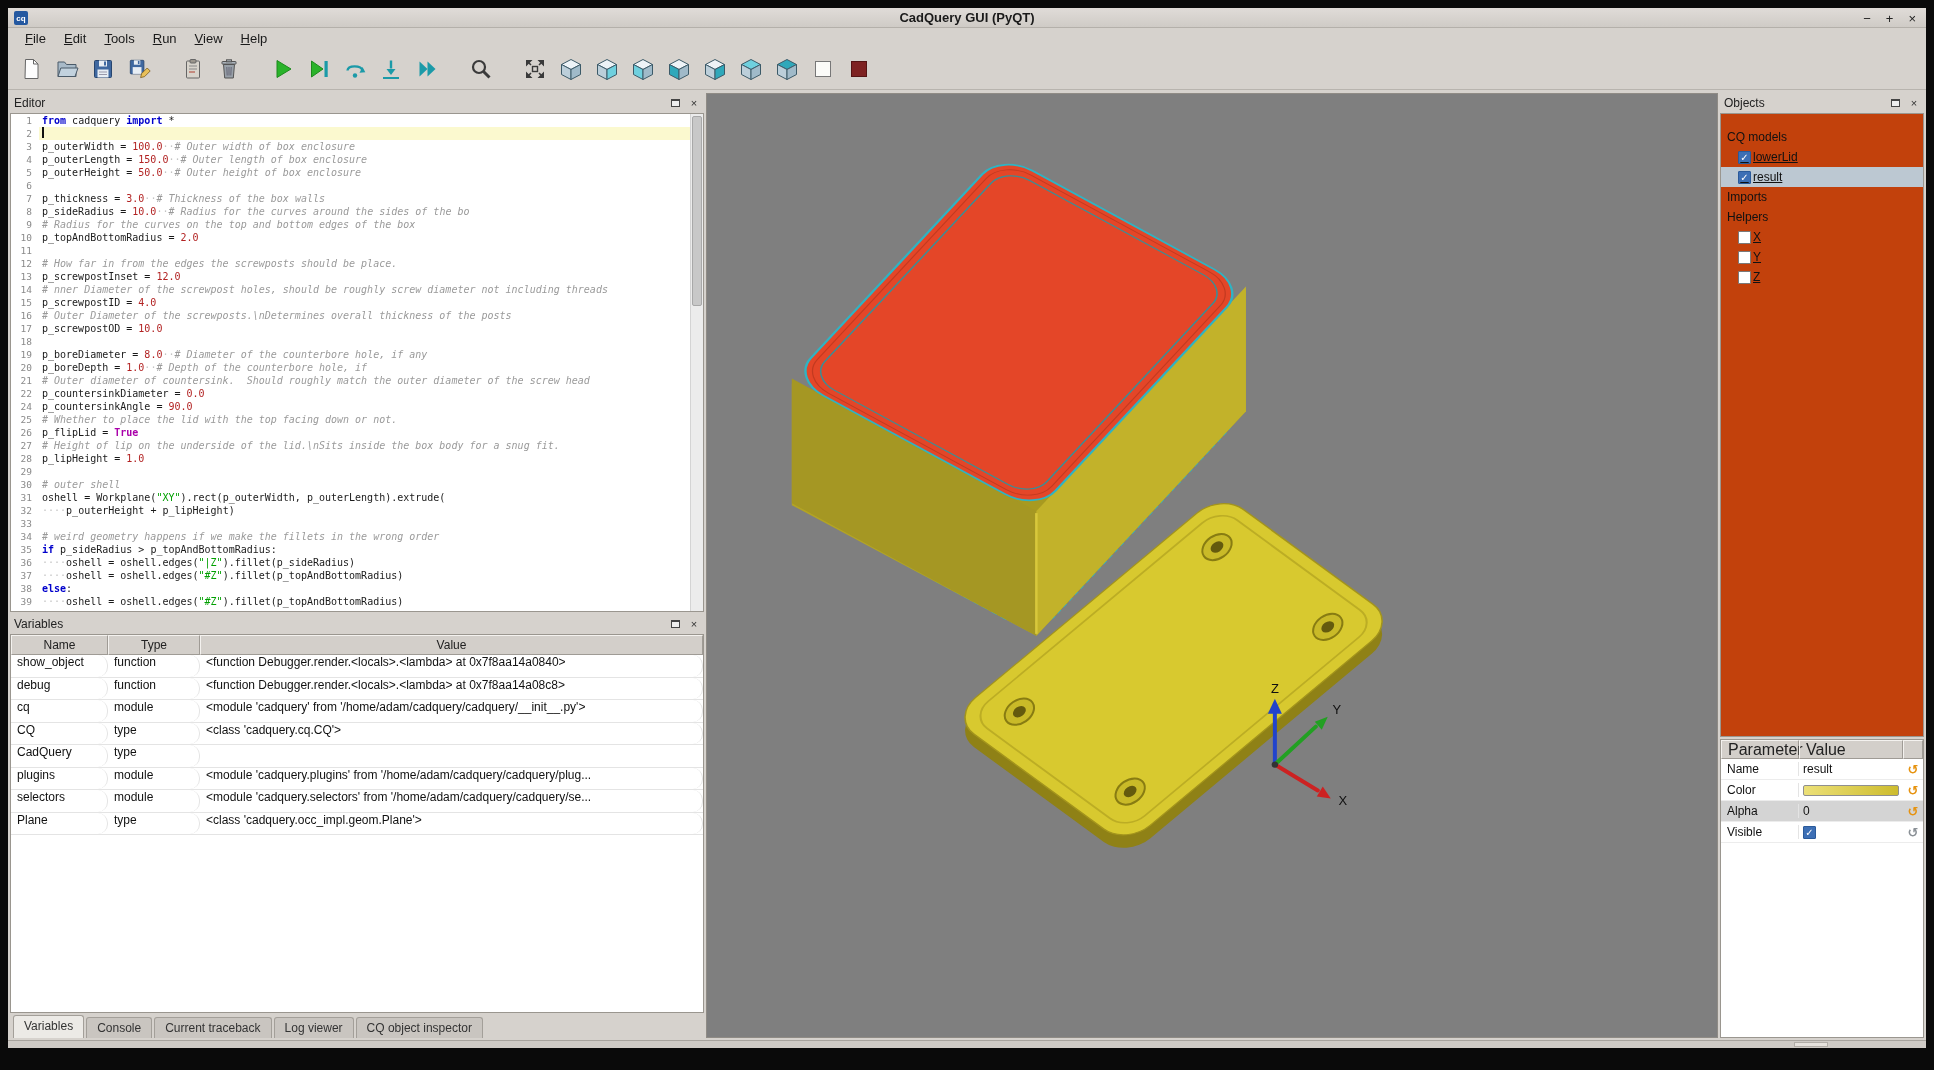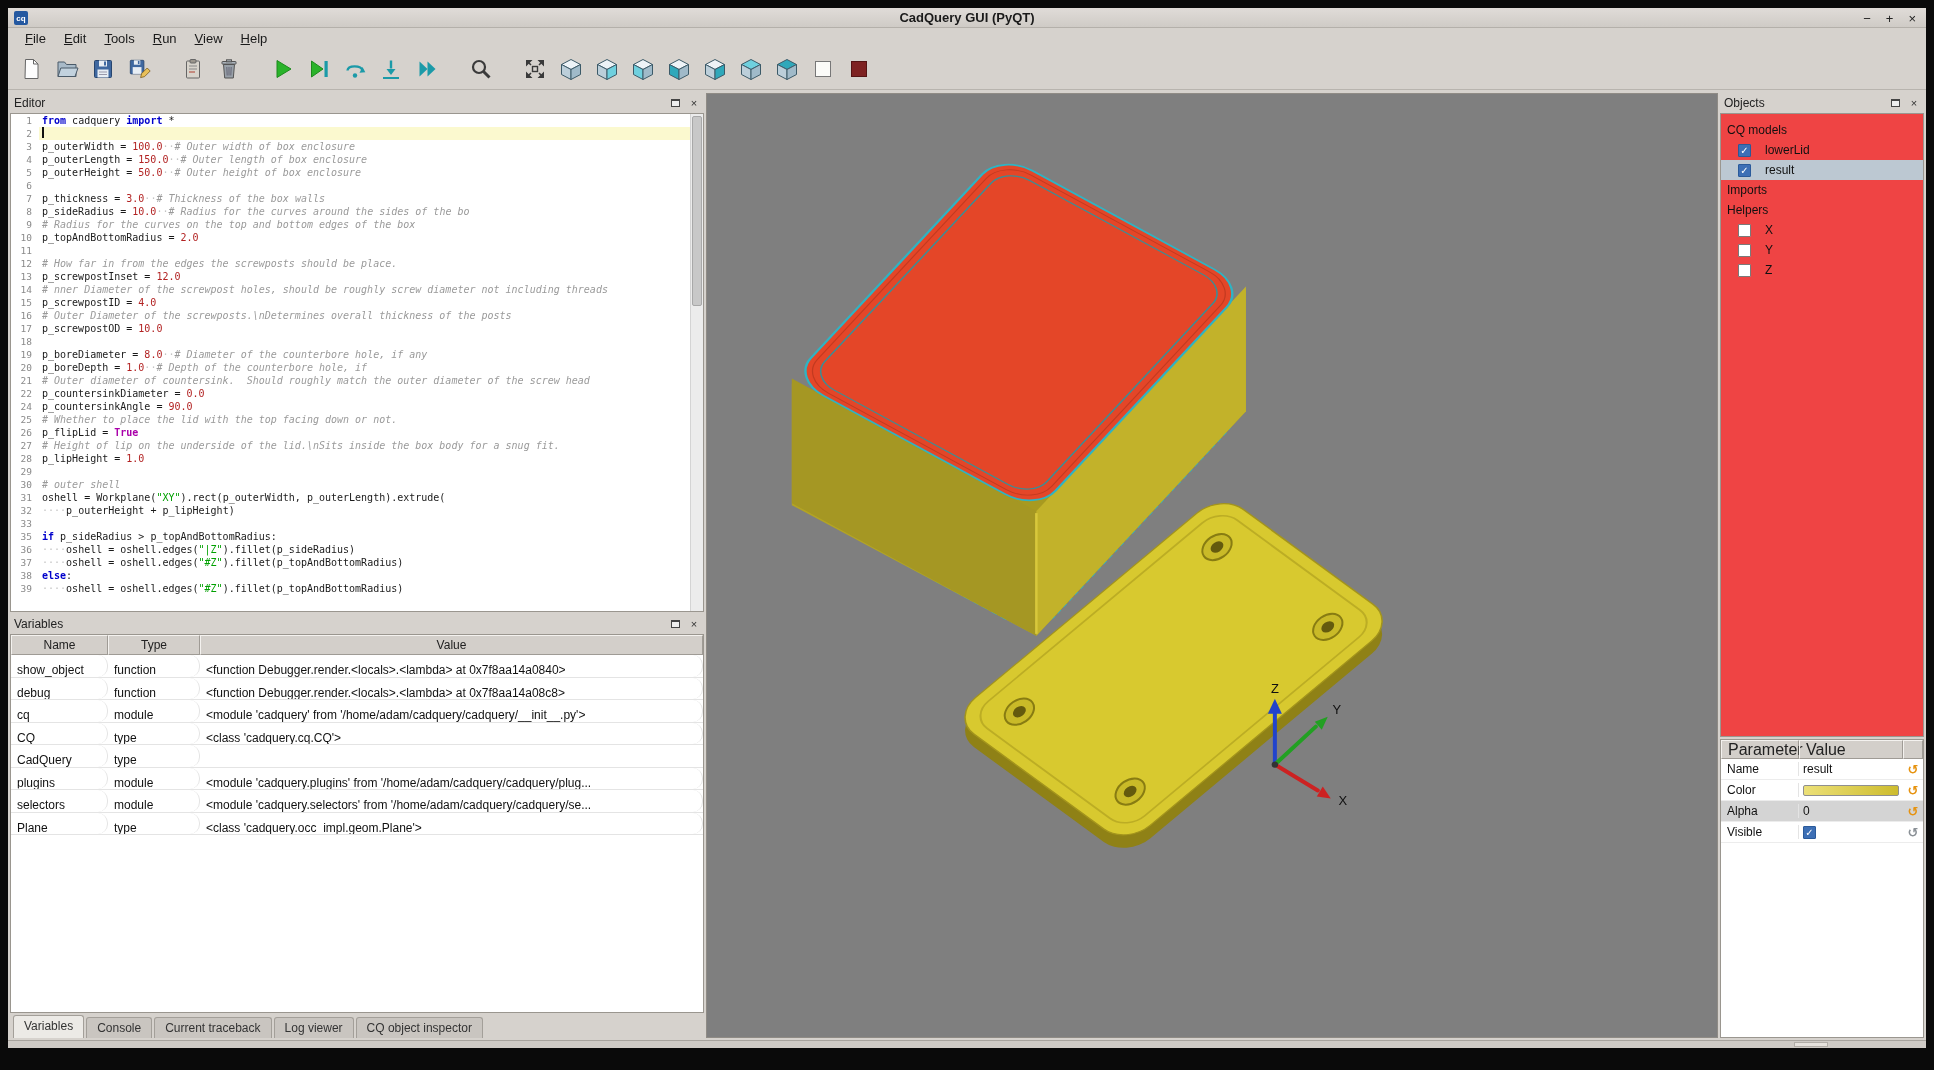--- a/index.html
+++ b/index.html
@@ -49,30 +49,30 @@
   .vscroll .thumb{position:absolute;left:1px;right:1px;top:2px;height:190px;background:#c8c8c8;border:1px solid #a8a8a8;border-radius:2px;}
   
   .vars-panel{position:absolute;left:0;top:521px;width:694px;bottom:25px;display:flex;flex-direction:column;}
   .vars-body{flex:1;background:#fff;border:1px solid #9a968f;overflow:hidden;font-size:12px;}
   .vt-head{display:flex;height:20px;background:#d3cfca;}
   .vt-h{display:flex;align-items:center;justify-content:center;font-size:12px;color:#222;border:1px solid;border-color:#f4f2ef #9f9b95 #9f9b95 #f4f2ef;}
   .vcol0{width:97px;flex:0 0 97px;}
   .vcol1{width:92px;flex:0 0 92px;}
   .vcol2{flex:1;min-width:0;}
   .vt-row{display:flex;height:22.5px;border-bottom:1px solid #e4e4e4;}
-  .vt-c{padding:8px 6px 0 6px;border-right:1px solid #e4e4e4;white-space:nowrap;overflow:hidden;color:#111;border-radius:10px;}
+  .vt-c{padding:0 6px 0 6px;border-right:1px solid #e4e4e4;white-space:nowrap;overflow:hidden;color:#111;border-radius:10px;}
   
   .tabbar{position:absolute;left:0;right:0;bottom:0;height:24px;display:flex;align-items:flex-end;padding-left:3px;gap:2px;}
   .tab{height:21px;padding:3px 10px 0 10px;font-size:12px;color:#333;background:#c9c5c0;border:1px solid #a39f99;border-bottom:none;border-radius:3px 3px 0 0;}
   .tab.active{background:#eceae6;height:23px;font-weight:normal;}
   
   .objects-panel{position:absolute;left:0;top:0;right:0;height:644px;display:flex;flex-direction:column;}
-  .objects-body{flex:1;background:#ef4444;border:1px solid #9a968f;font-size:12px;padding-top:6px;overflow:hidden;}
+  .objects-body{flex:1;background:#c2410c;border:1px solid #9a968f;font-size:12px;padding-top:13px;overflow:hidden;}
   .tree-group{height:20px;padding:3px 0 0 6px;color:#111;}
-  .tree-item{height:20px;display:flex;align-items:center;gap:14px;padding-left:17px;color:#111;}
+  .tree-item{height:20px;display:flex;align-items:center;gap:2px;padding-left:17px;color:#111;text-decoration:underline;}
   .tree-item.selected{background:#bcc8d2;}
   .cb{width:13px;height:13px;flex:0 0 13px;border:1px solid #7a7a7a;background:#fff;display:inline-flex;align-items:center;justify-content:center;border-radius:1px;}
   .cb.checked{background:#3d6fb5;border-color:#2a5a9a;color:#fff;font-size:10px;}
   .cb.checked::after{content:"✓";}
   
   .props-panel{position:absolute;left:0;right:0;top:646px;bottom:0;background:#fff;border:1px solid #9a968f;font-size:12px;display:flex;flex-direction:column;overflow:hidden;}
   .props-head{display:flex;height:19px;flex:0 0 19px;background:#d3cfca;}
   .props-h{display:flex;align-items:center;padding-left:6px;font-size:16px;color:#222;border:1px solid;border-color:#f4f2ef #9f9b95 #9f9b95 #f4f2ef;}
   .pcol0{width:78px;flex:0 0 78px;}
   .pcol1{flex:1;min-width:0;}
@@ -311,20 +311,21 @@
                 <div class="code-line"><span class="gutter">24</span><span class="code-text"><span class="tok-p">p_countersinkAngle = </span><span class="tok-n">90.0</span></span></div>
                 <div class="code-line"><span class="gutter">25</span><span class="code-text"><span class="tok-c"># Whether to place the lid with the top facing down or not.</span></span></div>
                 <div class="code-line"><span class="gutter">26</span><span class="code-text"><span class="tok-p">p_flipLid = </span><span class="tok-b">True</span></span></div>
                 <div class="code-line"><span class="gutter">27</span><span class="code-text"><span class="tok-c"># Height of lip on the underside of the lid.\nSits inside the box body for a snug fit.</span></span></div>
                 <div class="code-line"><span class="gutter">28</span><span class="code-text"><span class="tok-p">p_lipHeight = </span><span class="tok-n">1.0</span></span></div>
                 <div class="code-line"><span class="gutter">29</span><span class="code-text"></span></div>
                 <div class="code-line"><span class="gutter">30</span><span class="code-text"><span class="tok-c"># outer shell</span></span></div>
                 <div class="code-line"><span class="gutter">31</span><span class="code-text"><span class="tok-p">oshell = Workplane(</span><span class="tok-s">"XY"</span><span class="tok-p">).rect(p_outerWidth, p_outerLength).extrude(</span></span></div>
                 <div class="code-line"><span class="gutter">32</span><span class="code-text"><span class="tok-w">····</span><span class="tok-p">p_outerHeight + p_lipHeight)</span></span></div>
                 <div class="code-line"><span class="gutter">33</span><span class="code-text"></span></div>
+                <div class="code-line"><span class="gutter">34</span><span class="code-text"><span class="tok-c"># weird geometry happens if we make the fillets in the wrong order</span></span></div>
                 <div class="code-line"><span class="gutter">35</span><span class="code-text"><span class="tok-k">if</span><span class="tok-p"> p_sideRadius &gt; p_topAndBottomRadius:</span></span></div>
                 <div class="code-line"><span class="gutter">36</span><span class="code-text"><span class="tok-w">····</span><span class="tok-p">oshell = oshell.edges(</span><span class="tok-s">"|Z"</span><span class="tok-p">).fillet(p_sideRadius)</span></span></div>
                 <div class="code-line"><span class="gutter">37</span><span class="code-text"><span class="tok-w">····</span><span class="tok-p">oshell = oshell.edges(</span><span class="tok-s">"#Z"</span><span class="tok-p">).fillet(p_topAndBottomRadius)</span></span></div>
                 <div class="code-line"><span class="gutter">38</span><span class="code-text"><span class="tok-k">else</span><span class="tok-p">:</span></span></div>
                 <div class="code-line"><span class="gutter">39</span><span class="code-text"><span class="tok-w">····</span><span class="tok-p">oshell = oshell.edges(</span><span class="tok-s">"#Z"</span><span class="tok-p">).fillet(p_topAndBottomRadius)</span></span></div>
               </div>
             <div class="vscroll">
                 <div class="thumb"></div>
               </div>
           </div>

